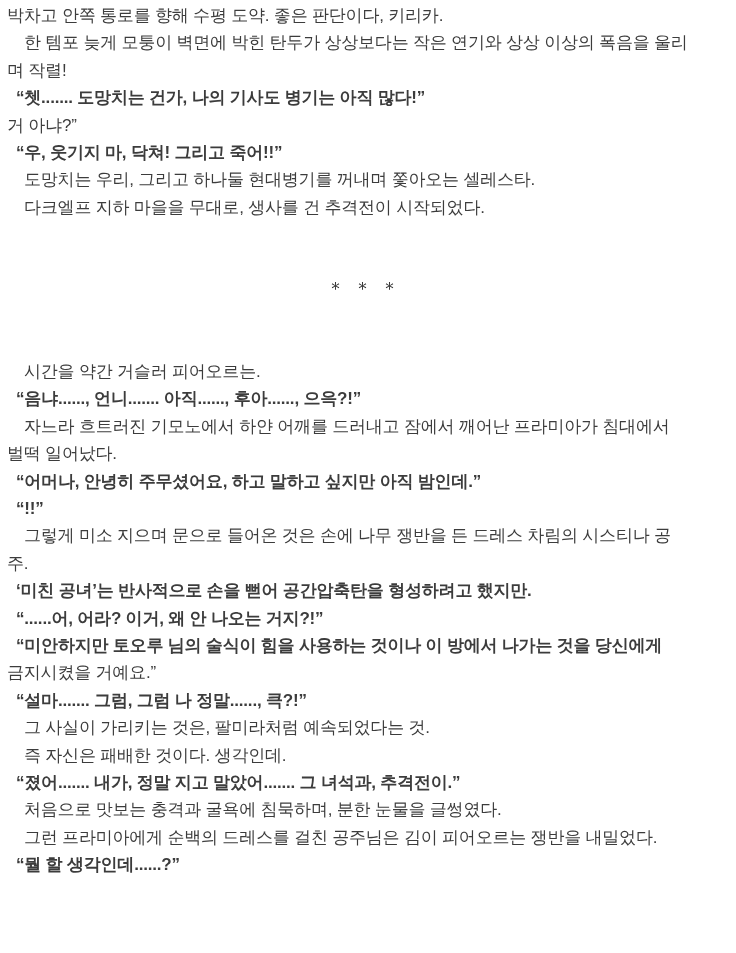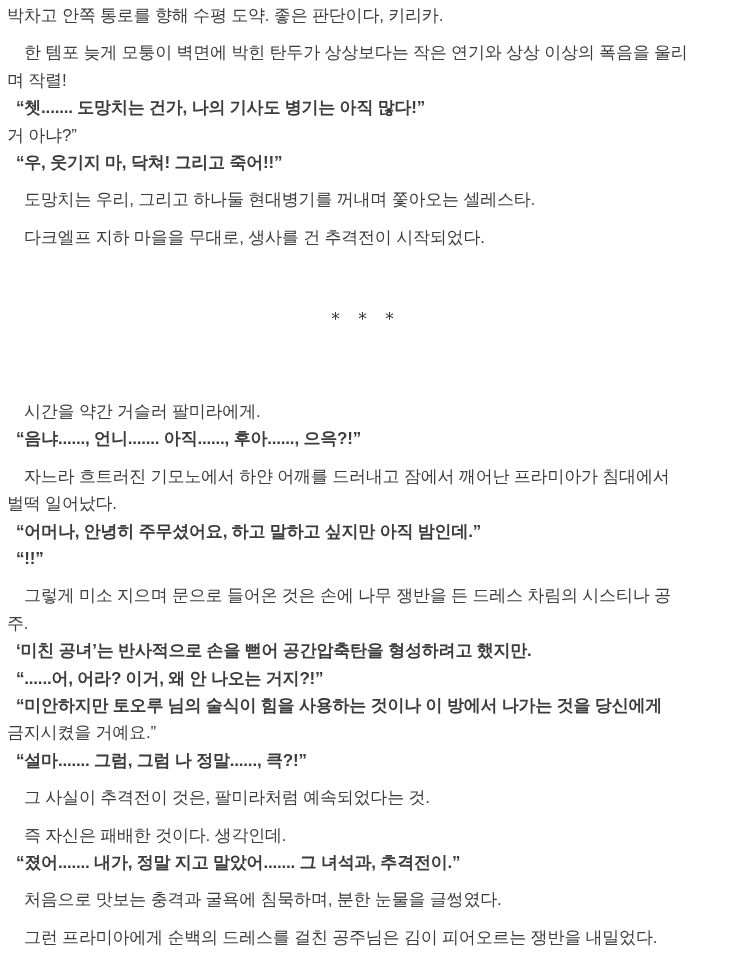--- a/index.html
+++ b/index.html
@@ -19,21 +19,21 @@
     font-size: 17px;
     color: #3c3c3c;
   }
   .line {
     height: 27.4px;
     line-height: 27.4px;
     white-space: nowrap;
     letter-spacing: -0.2px;
   }
   .ind-none  { padding-left: 0; }
-  .ind-para  { padding-left: 17px; margin-top: 10px; }
+  .ind-para  { padding-left: 17px; }
   .ind-quote { padding-left: 9px; font-weight: bold; }
   .divider {
     text-align: center;
     font-family: "DejaVu Serif", "Liberation Serif", serif;
     font-size: 16px;
     letter-spacing: 7px;
     color: #333333;
     padding-right: 7px;
   }
   .blank { }
@@ -49,33 +49,33 @@
       <div class="line ind-quote">“쳇....... 도망치는 건가, 나의 기사도 병기는 아직 많다!”</div>
       <div class="line ind-none">거 아냐?”</div>
       <div class="line ind-quote">“우, 웃기지 마, 닥쳐! 그리고 죽어!!”</div>
       <div class="line ind-para">도망치는 우리, 그리고 하나둘 현대병기를 꺼내며 쫓아오는 셀레스타.</div>
       <div class="line ind-para">다크엘프 지하 마을을 무대로, 생사를 건 추격전이 시작되었다.</div>
       <div class="line blank"></div>
       <div class="line blank"></div>
       <div class="line divider">* * *</div>
       <div class="line blank"></div>
       <div class="line blank"></div>
-      <div class="line ind-para">시간을 약간 거슬러 팔미라에게.</div>
+      <div class="line ind-para">시간을 약간 거슬러 피어오르는.</div>
       <div class="line ind-quote">“음냐......, 언니....... 아직......, 후아......, 으윽?!”</div>
       <div class="line ind-para">자느라 흐트러진 기모노에서 하얀 어깨를 드러내고 잠에서 깨어난 프라미아가 침대에서</div>
       <div class="line ind-none">벌떡 일어났다.</div>
       <div class="line ind-quote">“어머나, 안녕히 주무셨어요, 하고 말하고 싶지만 아직 밤인데.”</div>
       <div class="line ind-quote">“!!”</div>
       <div class="line ind-para">그렇게 미소 지으며 문으로 들어온 것은 손에 나무 쟁반을 든 드레스 차림의 시스티나 공</div>
       <div class="line ind-none">주.</div>
       <div class="line ind-quote">‘미친 공녀’는 반사적으로 손을 뻗어 공간압축탄을 형성하려고 했지만.</div>
       <div class="line ind-quote">“......어, 어라? 이거, 왜 안 나오는 거지?!”</div>
       <div class="line ind-quote">“미안하지만 토오루 님의 술식이 힘을 사용하는 것이나 이 방에서 나가는 것을 당신에게</div>
       <div class="line ind-none">금지시켰을 거예요.”</div>
       <div class="line ind-quote">“설마....... 그럼, 그럼 나 정말......, 큭?!”</div>
-      <div class="line ind-para">그 사실이 추격전이 것은, 팔미라처럼 예속되었다는 것.</div>
+      <div class="line ind-para">그 사실이 가리키는 것은, 팔미라처럼 예속되었다는 것.</div>
       <div class="line ind-para">즉 자신은 패배한 것이다. 생각인데.</div>
       <div class="line ind-quote">“졌어....... 내가, 정말 지고 말았어....... 그 녀석과, 추격전이.”</div>
       <div class="line ind-para">처음으로 맛보는 충격과 굴욕에 침묵하며, 분한 눈물을 글썽였다.</div>
       <div class="line ind-para">그런 프라미아에게 순백의 드레스를 걸친 공주님은 김이 피어오르는 쟁반을 내밀었다.</div>
       <div class="line ind-quote">“뭘 할 생각인데......?”</div>
     </div>
 </div>
 
 </body></html>

